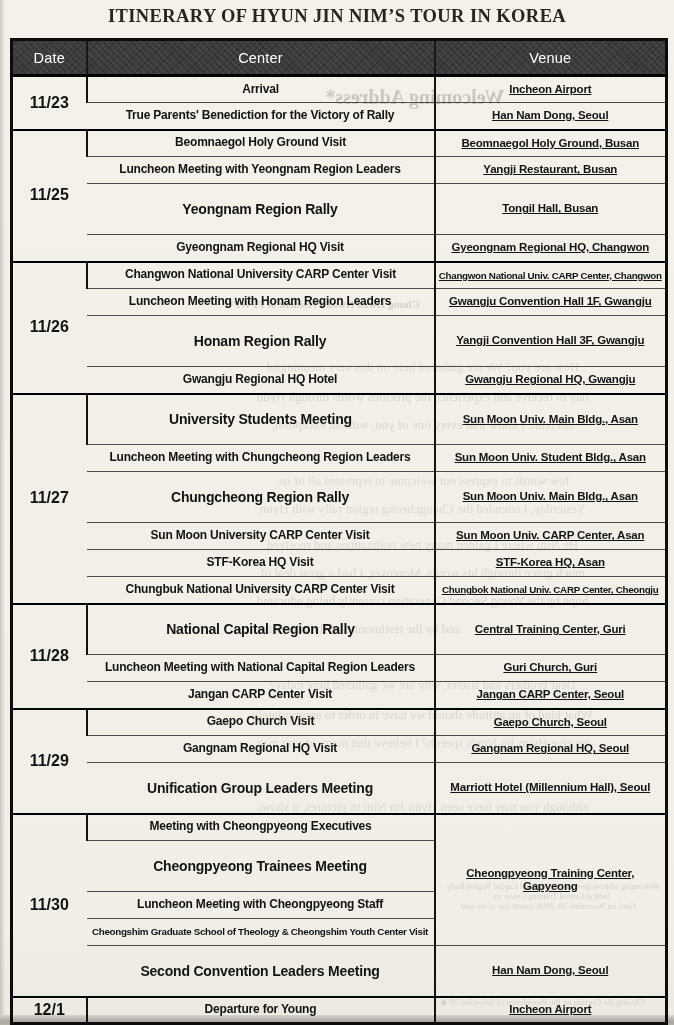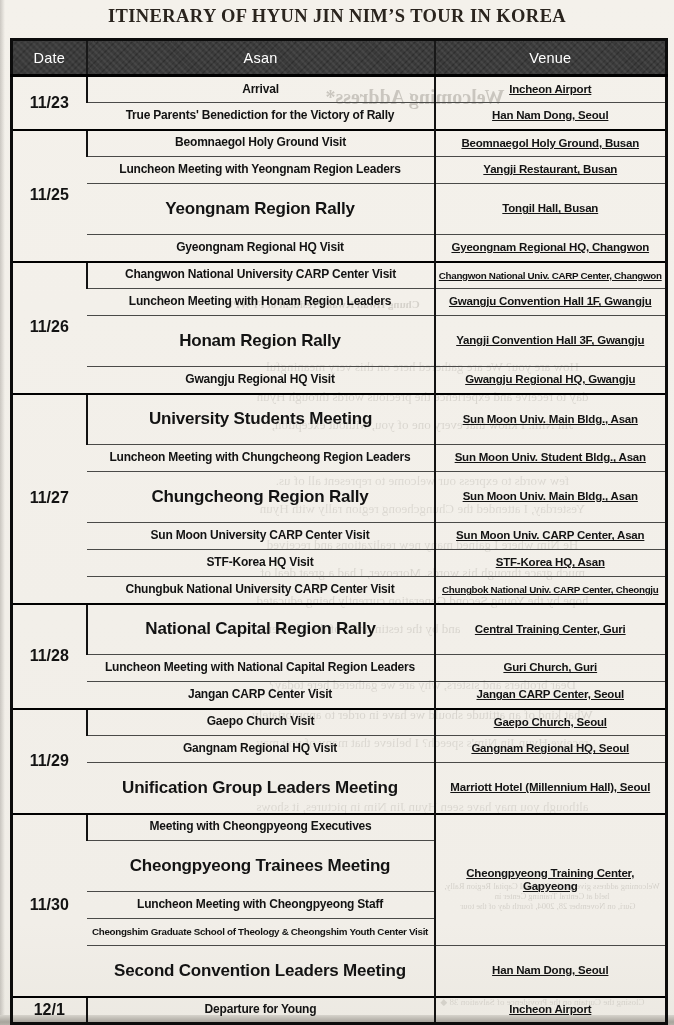--- a/index.html
+++ b/index.html
@@ -43,21 +43,21 @@
   table.itin tr.tall{height:51px;}
   table.itin td{
     border-top:1px solid #4a4a48;vertical-align:middle;text-align:center;
     color:#131313;font-weight:bold;padding:1px 3px;line-height:1.15;
   }
   table.itin tr.group-start td{border-top:2.5px solid #000;}
   table.itin td+td{border-left:2px solid #121212;}
   .date-cell{font-size:16px;letter-spacing:0;}
   .event-cell{font-size:12px;letter-spacing:-.2px;}
   .venue-cell{font-size:11.5px;letter-spacing:-.2px;text-decoration:underline;}
-  td.emphasis{font-size:17px;letter-spacing:-.2px;}
+  td.emphasis{font-size:14px;letter-spacing:-.2px;}
   td.small{font-size:9.8px;letter-spacing:-.3px;}
 </style>
 </head>
 <body>
 
 <div class="page">
 
   <div class="title">ITINERARY OF HYUN JIN NIM’S TOUR IN KOREA</div>
 
   <div id="bleed-layer">
@@ -83,21 +83,21 @@
 
   <table class="itin">
     <colgroup>
       <col style="width:75px">
         <col style="width:348px">
         <col style="width:232px">
     </colgroup>
     <thead>
       <tr>
         <th>Date</th>
-        <th>Asan</th>
+        <th>Center</th>
         <th>Venue</th>
       </tr>
     </thead>
     <tbody id="itin-body">
         <tr class="group-start">
           <td class="date-cell" rowspan="2">11/23</td>
           <td class="event-cell">Arrival</td>
           <td class="venue-cell">Incheon Airport</td>
         </tr>
         <tr>
@@ -128,21 +128,21 @@
         </tr>
         <tr>
           <td class="event-cell">Luncheon Meeting with Honam Region Leaders</td>
           <td class="venue-cell">Gwangju Convention Hall 1F, Gwangju</td>
         </tr>
         <tr class="tall">
           <td class="event-cell emphasis">Honam Region Rally</td>
           <td class="venue-cell">Yangji Convention Hall 3F, Gwangju</td>
         </tr>
         <tr>
-          <td class="event-cell">Gwangju Regional HQ Visit</td>
+          <td class="event-cell">Gwangju Regional HQ Hotel</td>
           <td class="venue-cell">Gwangju Regional HQ, Gwangju</td>
         </tr>
         <tr class="group-start tall">
           <td class="date-cell" rowspan="6">11/27</td>
           <td class="event-cell emphasis">University Students Meeting</td>
           <td class="venue-cell">Sun Moon Univ. Main Bldg., Asan</td>
         </tr>
         <tr>
           <td class="event-cell">Luncheon Meeting with Chungcheong Region Leaders</td>
           <td class="venue-cell">Sun Moon Univ. Student Bldg., Asan</td>

